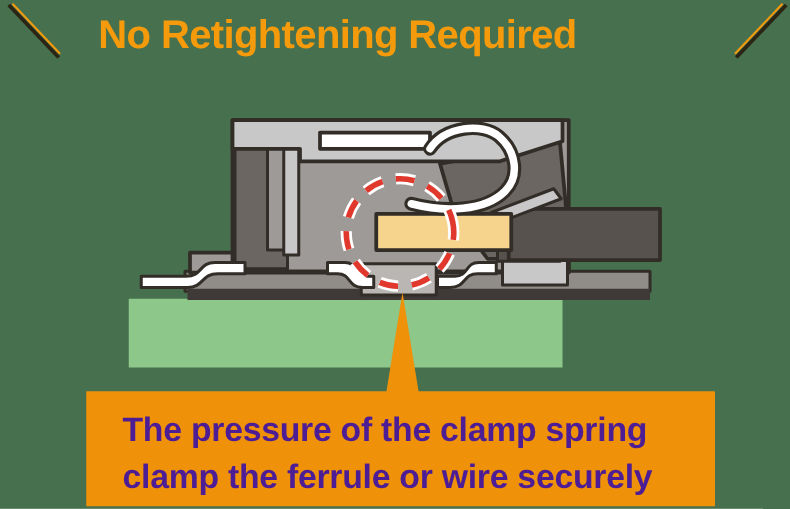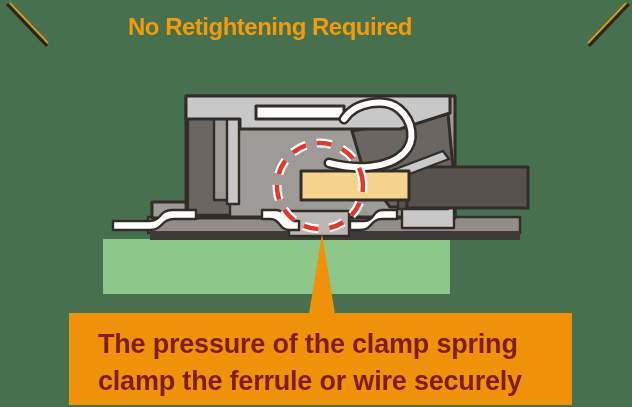--- a/index.html
+++ b/index.html
@@ -9,21 +9,21 @@
     --wire-gray:#57524E; --rail-mid:#908C88; --rail-dark:#3F3A37;
     --seat-gray:#B9B6B3; --ferrule-tan:#F7D48D; --white:#FFFFFF;
   }
   *{margin:0;padding:0;box-sizing:border-box;}
   html,body{width:632px;height:407px;}
   body{font-family:"Liberation Sans",sans-serif;}
   .stage{position:relative;width:632px;height:407px;background:var(--background);overflow:hidden;}
 
   .page-title{
     position:absolute;top:4px;left:0;width:540px;text-align:center;
-    color:var(--title-orange);font-size:24px;font-weight:700;letter-spacing:-0.5px;
+    color:var(--title-orange);font-size:32px;font-weight:700;letter-spacing:-0.5px;
     line-height:46px;white-space:nowrap;
   }
   .deco{position:absolute;top:0;width:56px;height:52px;}
   .deco.left{left:2px;}
   .deco.right{left:578px;}
 
   .diagram{position:absolute;left:0;top:0;}
 
   
   .outline{stroke:var(--outline-dark);stroke-width:3;stroke-linejoin:round;}
@@ -40,21 +40,21 @@
   .ferrulefill{fill:var(--ferrule-tan);}
   .whitefill{fill:var(--white);}
   .spring-casing{fill:none;stroke:var(--outline-dark);stroke-width:11;stroke-linecap:round;}
   .spring-core{fill:none;stroke:var(--white);stroke-width:6;stroke-linecap:round;}
   .ring-casing{fill:none;stroke:var(--white);stroke-width:9;stroke-dasharray:15 11;}
   .ring-red{fill:none;stroke:var(--highlight-red);stroke-width:4.5;stroke-dasharray:15 11;}
   .wedge{fill:var(--accent-orange);}
 
   .callout{
     position:absolute;left:69px;top:313px;width:503px;height:92px;
-    background:var(--accent-orange);color:#7f1d1d;
+    background:var(--accent-orange);color:#4c1d95;
     padding:13px 0 0 29px;font-size:27px;font-weight:700;line-height:37px;
     letter-spacing:-0.2px;white-space:nowrap;
   }
 </style>
 </head>
 <body>
 
 <div class="stage">
 
   <svg class="deco left" viewBox="0 0 56 52">

